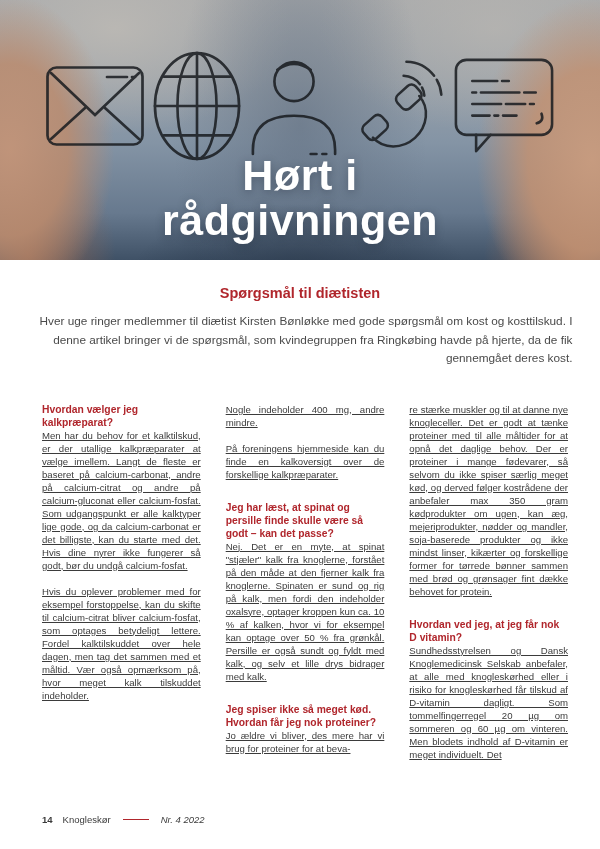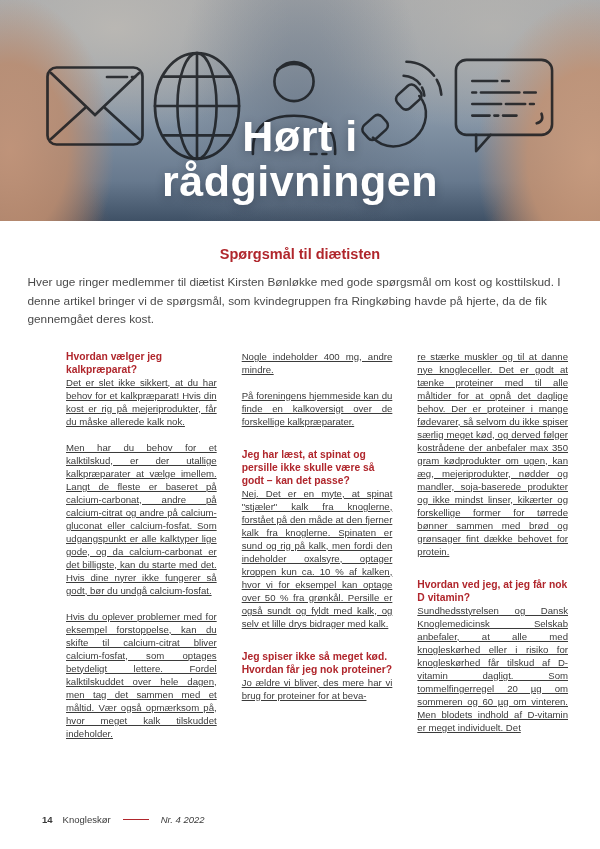--- a/index.html
+++ b/index.html
@@ -12,21 +12,21 @@
     background: #ffffff;
     overflow: hidden;
     font-family: "Liberation Sans", "DejaVu Sans", sans-serif;
     color: #3b3b3b;
   }
 
   
   .hero {
     position: relative;
     width: 100%;
-    height: 221px;
+    height: 260px;
     background:
       radial-gradient(145px 215px at 10px 150px, rgba(195,148,120,.95) 0%, rgba(186,140,112,.88) 40%, rgba(186,140,112,0) 72%),
       radial-gradient(125px 160px at 28px 255px, rgba(150,103,80,.9) 0%, rgba(150,103,80,0) 70%),
       radial-gradient(160px 225px at 592px 160px, rgba(202,156,126,.95) 0%, rgba(193,146,116,.88) 40%, rgba(193,146,116,0) 72%),
       radial-gradient(130px 160px at 575px 258px, rgba(158,110,84,.9) 0%, rgba(158,110,84,0) 70%),
       radial-gradient(225px 95px at 300px 275px, rgba(38,53,72,.8) 0%, rgba(38,53,72,0) 75%),
       radial-gradient(170px 300px at 300px 125px, rgba(96,110,128,.6) 0%, rgba(96,110,128,0) 75%),
       radial-gradient(235px 140px at 115px 28px, rgba(188,185,180,.9) 0%, rgba(188,185,180,0) 75%),
       radial-gradient(235px 140px at 495px 28px, rgba(186,183,178,.7) 0%, rgba(186,183,178,0) 75%),
       linear-gradient(180deg, #a7a9ab 0%, #99a1a9 30%, #8494a5 55%, #67798e 82%, #3f5166 100%);
@@ -61,32 +61,32 @@
   
   .kicker {
     margin-top: 25px;
     text-align: center;
     font-weight: bold;
     font-size: 14.5px;
     color: #b0262c;
   }
   .intro {
     width: 545px;
-    margin: 11px auto 0;
-    text-align: left;
+    margin: 11px auto 14px;
+    text-align: right;
     font-size: 11.8px;
     line-height: 18.5px;
     color: #4a4a4a;
   }
 
   
   .columns {
     display: flex;
     gap: 25px;
-    padding: 21px 32px 0 66px;
+    padding: 21px 32px 0 42px;
   }
   .col {
     flex: 1;
     font-size: 9.6px;
     line-height: 13px;
     text-align: justify;
     color: #3b3b3b;
   }
   .col p { margin: 0 0 13px; text-decoration: underline; }
   .col .qa-h {
@@ -169,29 +169,28 @@
     </div>
   </div>
 
   <div class="kicker">Spørgsmål til diætisten</div>
   <div class="intro">Hver uge ringer medlemmer til diætist Kirsten Bønløkke med gode spørgsmål om kost og kosttilskud. I denne artikel bringer vi de spørgsmål, som kvindegruppen fra Ringkøbing havde på hjerte, da de fik gennemgået deres kost.</div>
 
   <div class="columns">
 
     <div class="col">
       <div class="qa-h">Hvordan vælger jeg kalkpræparat?</div>
-      <p>Det er slet ikke sikkert, at du har behov for et kalkpræparat! Hvis din kost er rig på mejeriprodukter, får du måske allerede kalk nok.</p>
       <p>Men har du behov for et kalktilskud, er der utallige kalkpræparater at vælge imellem. Langt de fleste er baseret på calcium-carbonat, andre på calcium-citrat og andre på calcium-gluconat eller calcium-fosfat. Som udgangspunkt er alle kalktyper lige gode, og da calcium-carbonat er det billigste, kan du starte med det. Hvis dine nyrer ikke fungerer så godt, bør du undgå calcium-fosfat.</p>
       <p>Hvis du oplever problemer med for eksempel forstoppelse, kan du skifte til calcium-citrat bliver calcium-fosfat, som optages betydeligt lettere. Fordel kalktilskuddet over hele dagen, men tag det sammen med et måltid. Vær også opmærksom på, hvor meget kalk tilskuddet indeholder.</p>
     </div>
 
     <div class="col">
       <p>Nogle indeholder 400 mg, andre mindre.</p>
       <p>På foreningens hjemmeside kan du finde en kalkoversigt over de forskellige kalkpræparater.</p>
-      <div class="qa-h">Jeg har læst, at spinat og persille ikke skulle være så godt – kan det passe?</div>
+      <div class="qa-h">Jeg har læst, at spinat og persille finde skulle være så godt – kan det passe?</div>
       <p>Nej. Det er en myte, at spinat "stjæler" kalk fra knoglerne, forstået på den måde at den fjerner kalk fra knoglerne. Spinaten er sund og rig på kalk, men fordi den indeholder oxalsyre, optager kroppen kun ca. 10 % af kalken, hvor vi for eksempel kan optage over 50 % fra grønkål. Persille er også sundt og fyldt med kalk, og selv et lille drys bidrager med kalk.</p>
       <div class="qa-h">Jeg spiser ikke så meget kød. Hvordan får jeg nok proteiner?</div>
       <p>Jo ældre vi bliver, des mere har vi brug for proteiner for at beva-</p>
     </div>
 
     <div class="col">
       <p>re stærke muskler og til at danne nye knogleceller. Det er godt at tænke proteiner med til alle måltider for at opnå det daglige behov. Der er proteiner i mange fødevarer, så selvom du ikke spiser særlig meget kød, og derved følger kostrådene der anbefaler max 350 gram kødprodukter om ugen, kan æg, mejeriprodukter, nødder og mandler, soja-baserede produkter og ikke mindst linser, kikærter og forskellige former for tørrede bønner sammen med brød og grønsager fint dække behovet for protein.</p>
       <div class="qa-h">Hvordan ved jeg, at jeg får nok D vitamin?</div>
       <p>Sundhedsstyrelsen og Dansk Knoglemedicinsk Selskab anbefaler, at alle med knogleskørhed eller i risiko for knogleskørhed får tilskud af D-vitamin dagligt. Som tommelfingerregel 20 µg om sommeren og 60 µg om vinteren. Men blodets indhold af D-vitamin er meget individuelt. Det</p>
     </div>

